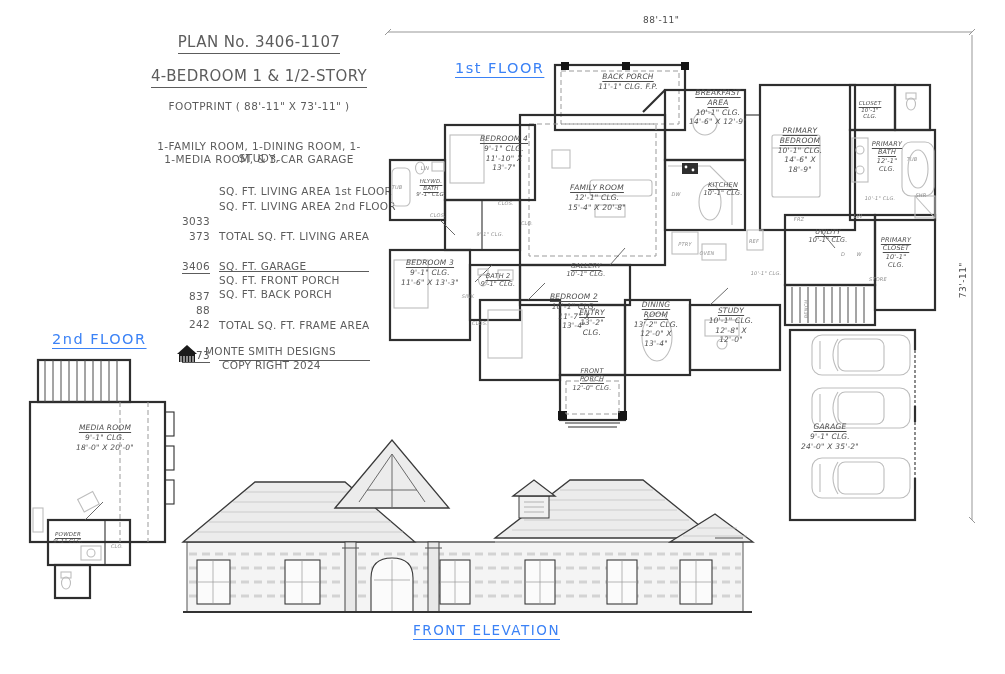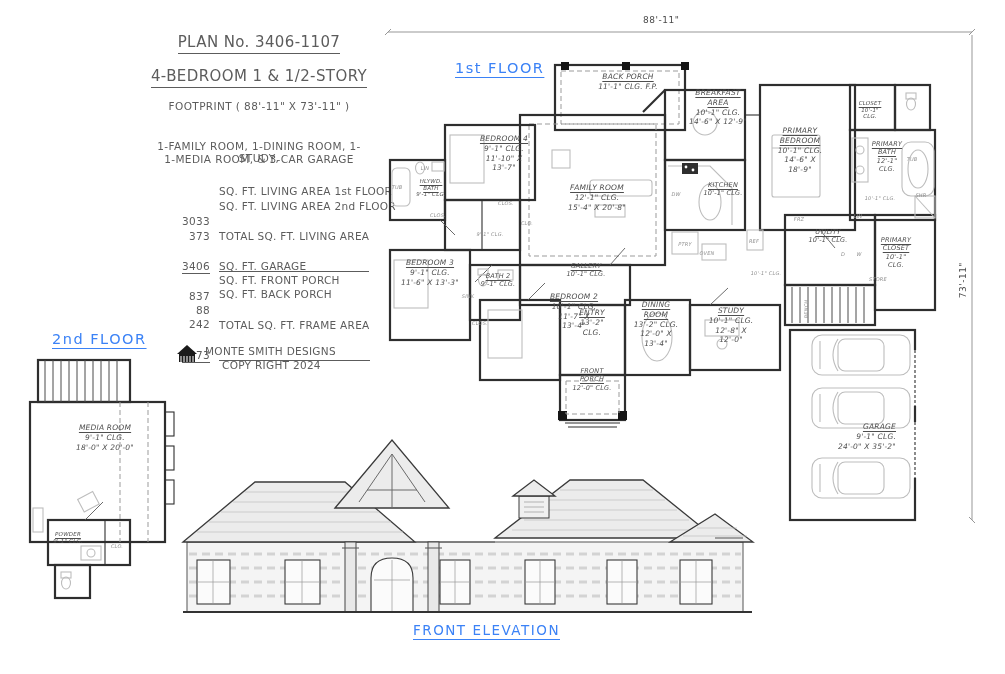--- a/index.html
+++ b/index.html
@@ -393,21 +393,21 @@
   <div class="room sm" style="left:828px; top:228px;">
     <div class="rname">UTILITY</div>
     <div class="rdet">10'-1" CLG.</div>
   </div>
   <div class="room sm" style="left:896px; top:236px;">
     <div class="rname">PRIMARY
 CLOSET</div>
     <div class="rdet">10'-1"
 CLG.</div>
   </div>
-  <div class="room" style="left:867px; top:422px;text-align:right;">
+  <div class="room" style="left:830px; top:422px;">
     <div class="rname">GARAGE</div>
     <div class="rdet">9'-1" CLG.
 24'-0" X 35'-2"</div>
   </div>
 
   <div class="room" style="left:105px; top:423px;">
     <div class="rname">MEDIA ROOM</div>
     <div class="rdet">9'-1" CLG.
 18'-0" X 20'-0"</div>
   </div>

